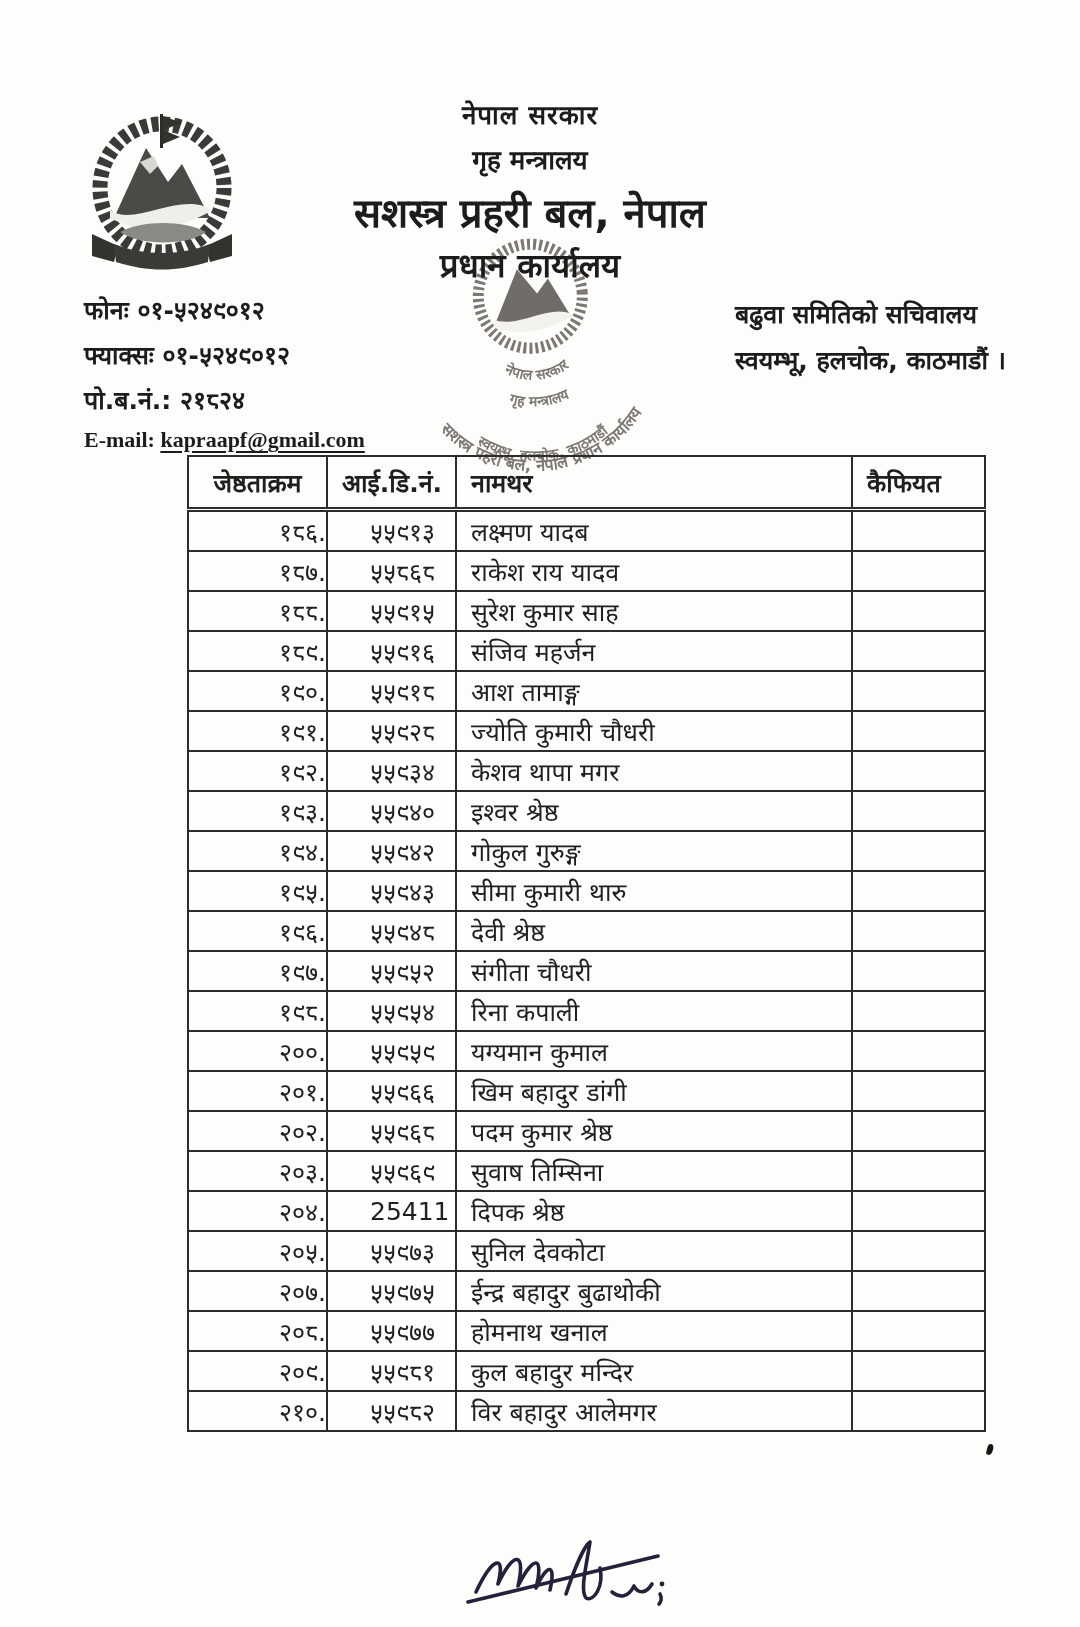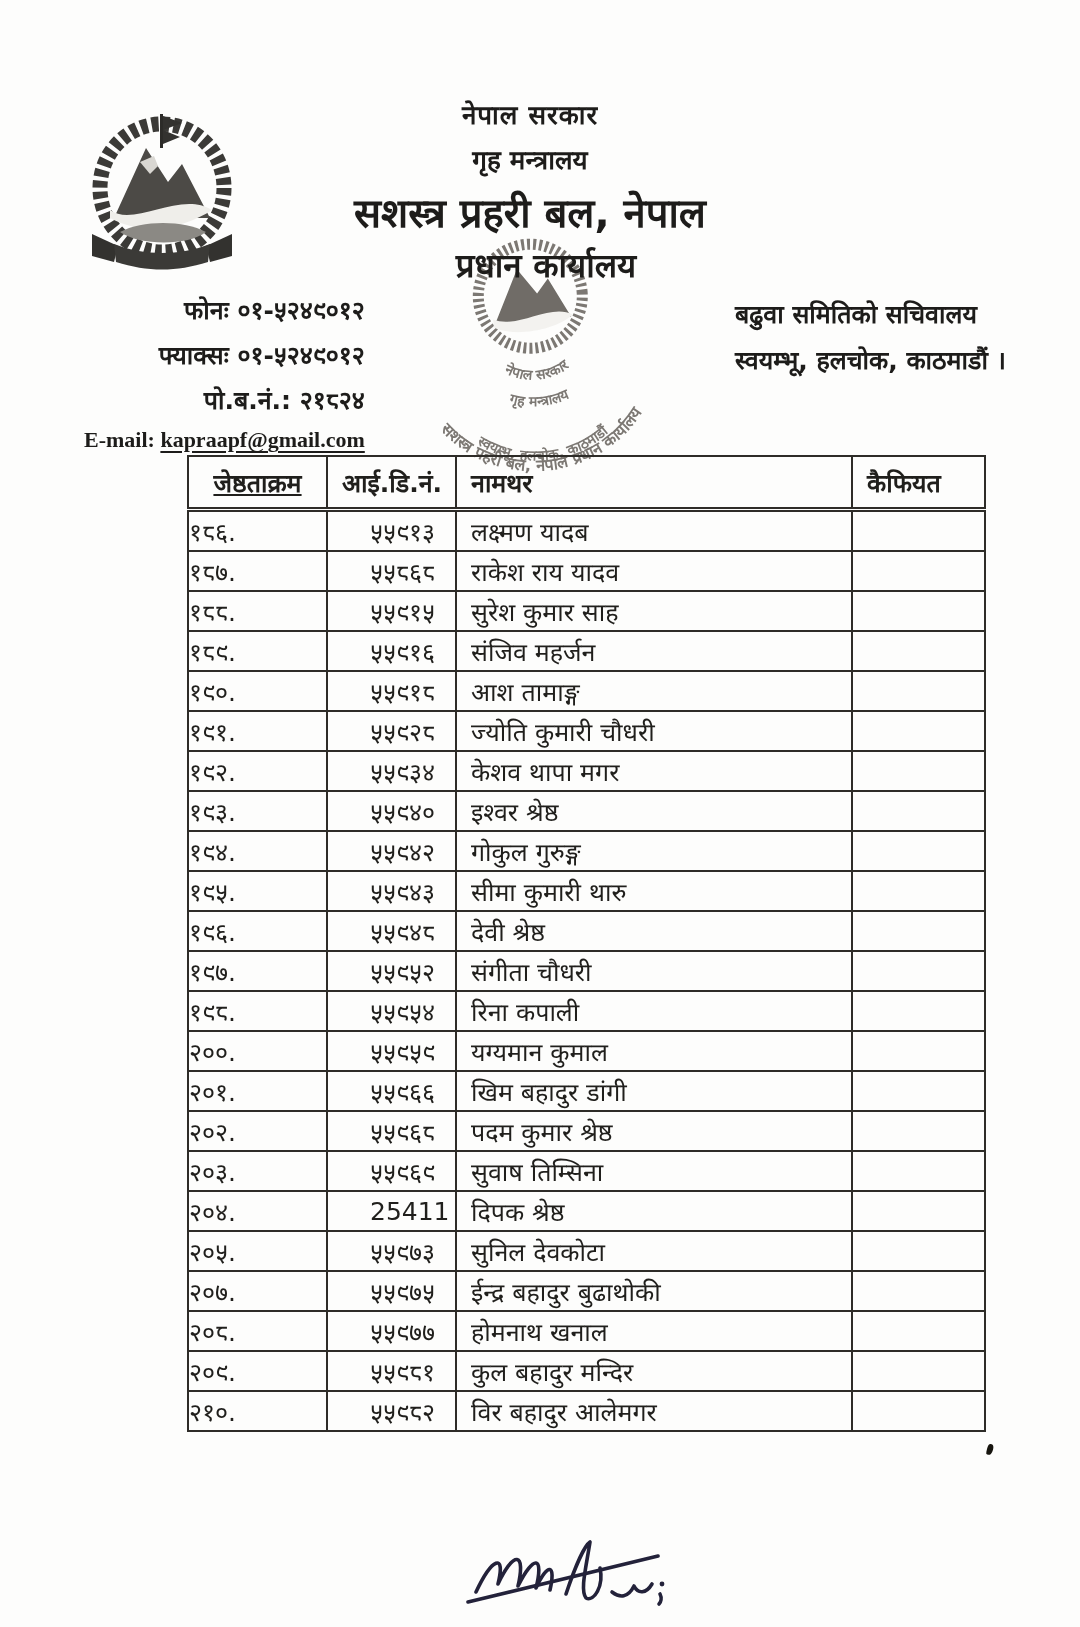--- a/index.html
+++ b/index.html
@@ -6,52 +6,52 @@
   .page{
     position:relative;width:1080px;height:1627px;margin:0 auto;
     background:#fdfdfc;overflow:hidden;
     font-family:"DejaVu Sans",sans-serif;color:#1d1c1a;padding-left:23px;
   }
   
   .titles{position:absolute;left:0;top:0;width:1060px;text-align:center;z-index:3;}
   .t1{position:absolute;left:0;width:100%;top:96px;font-size:26px;font-weight:600;letter-spacing:1px;}
   .t2{position:absolute;left:0;width:100%;top:141px;font-size:26px;font-weight:600;}
   .t3{position:absolute;left:0;width:100%;top:184px;font-size:40px;font-weight:700;}
-  .t4{position:absolute;left:16px;width:100%;top:242px;font-size:33px;font-weight:700;}
+  .t4{position:absolute;left:0;width:100%;top:242px;font-size:33px;font-weight:700;}
   
   .emblem{position:absolute;left:84px;top:106px;width:156px;height:168px;z-index:2;}
   
   .stamp{position:absolute;left:382px;top:224px;width:306px;height:252px;z-index:1;
          transform:rotate(-5deg);opacity:.88;}
   
   .contact{position:absolute;left:84px;top:292px;z-index:3;font-size:25px;font-weight:600;}
-  .contact .line{margin-bottom:11px;white-space:nowrap;text-align:right;}
+  .contact .line{margin-bottom:11px;white-space:nowrap;}
   .email-line{font-family:"Liberation Serif",serif;font-size:22px;font-weight:700;}
   .email-line .addr{text-decoration:underline;text-decoration-thickness:2px;text-underline-offset:4px;}
   
   .committee{position:absolute;left:735px;top:296px;z-index:3;font-size:25px;font-weight:600;}
   .committee .line{margin-bottom:12px;white-space:nowrap;}
   
   .roster{
     position:absolute;left:187px;top:455px;width:797px;z-index:2;
     border-collapse:collapse;table-layout:fixed;
   }
   .roster col.c1{width:139px}.roster col.c2{width:129px}
   .roster col.c3{width:396px}.roster col.c4{width:133px}
   .roster th,.roster td{
     border:2px solid #2e2c28;font-weight:400;
     font-size:25px;color:#201f1c;overflow:hidden;white-space:nowrap;
   }
   .roster th{
     height:50px;font-weight:700;font-size:25px;text-align:left;
     padding:0 0 0 14px;border-bottom:5px double #2e2c28;
   }
-  .roster th.h-sn{text-align:center;padding:0;text-decoration:underline;}
+  .roster th.h-sn{text-align:center;padding:0;}
   .roster td{height:38px;padding:0;}
-  .roster td.sn{text-align:left;}
+  .roster td.sn{text-align:right;}
   .roster td.idn{padding-left:42px;}
   .roster td.name{padding-left:14px;}
   
   .signature{position:absolute;left:462px;top:1528px;width:236px;height:92px;z-index:2;}
   
   .ink-mark{
     position:absolute;left:987px;top:1444px;width:6px;height:11px;z-index:2;
     background:#17150f;border-radius:60% 60% 70% 30%;transform:rotate(14deg);
   }
 </style>

